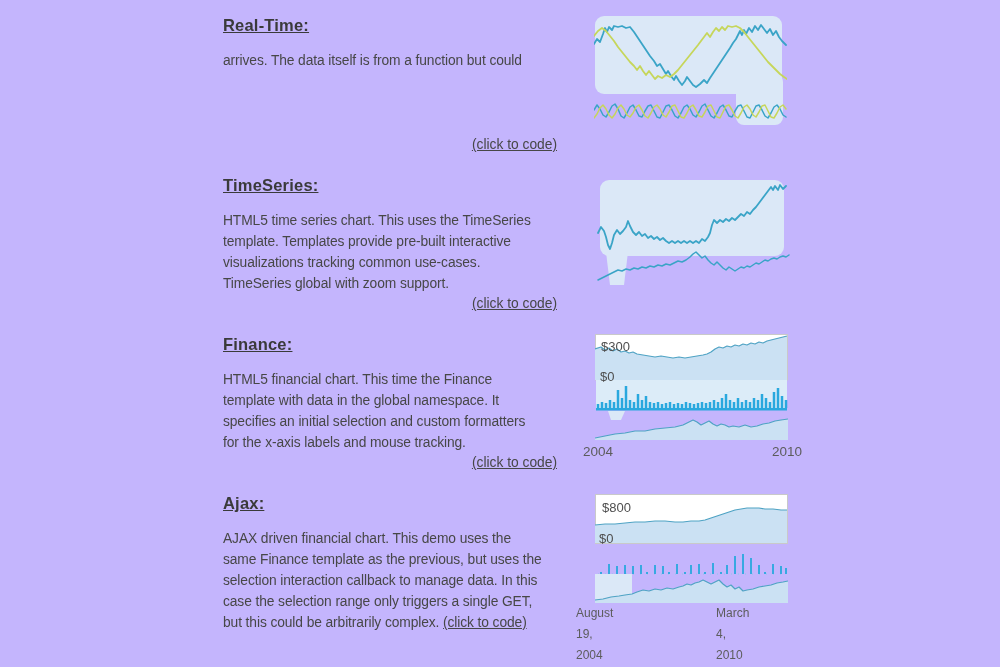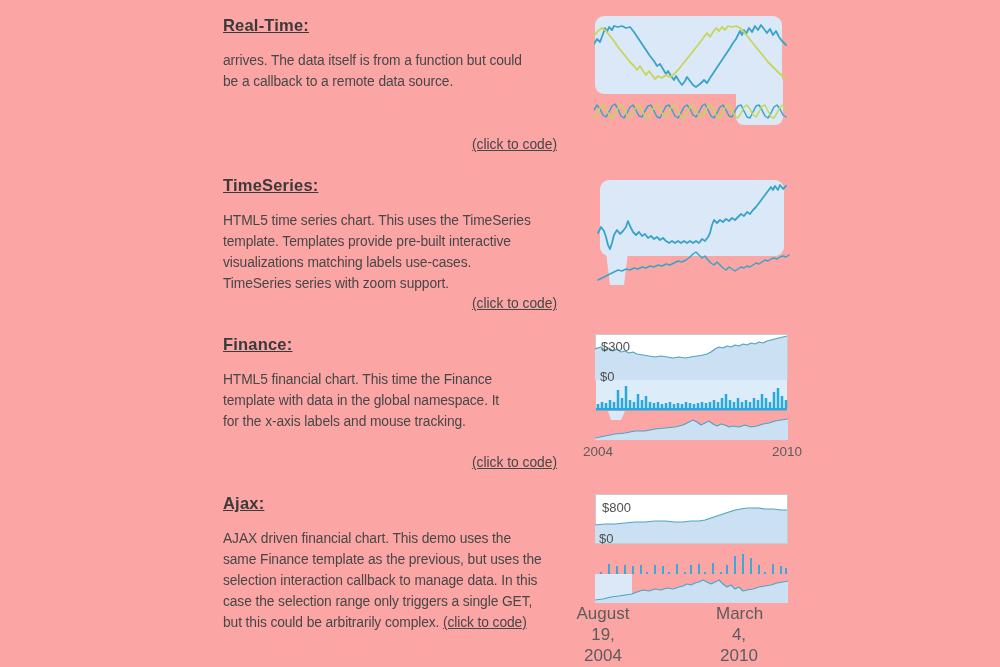--- a/index.html
+++ b/index.html
@@ -1,16 +1,16 @@
 <!DOCTYPE html>
 <html><head>
 <meta charset="utf-8">
 <style>
   html,body{margin:0;padding:0;background:#fff;}
-  .page{position:relative;width:1000px;height:667px;background:#fca5a5;overflow:hidden;
+  .page{position:relative;width:1000px;height:667px;background:#c4b5fd;overflow:hidden;
         font-family:"Liberation Sans","DejaVu Sans",sans-serif;}
   .heading{position:absolute;left:223px;font-size:16.5px;font-weight:bold;color:#3a3a3a;
            text-decoration:underline;letter-spacing:.2px;cursor:pointer;}
   .para{position:absolute;left:223px;width:340px;font-size:13.8px;line-height:20.9px;
         color:#474747;letter-spacing:-.1px;}
   .para .line{white-space:nowrap;}
   .link-row{position:absolute;left:223px;width:334px;text-align:right;font-size:13.8px;}
   .code-link{color:#474747;text-decoration:underline;cursor:pointer;}
   .s1 .heading{top:16px}.s1 .para{top:51px}.s1 .link-row{top:137px}
   .s2 .heading{top:176px}.s2 .para{top:211px}.s2 .link-row{top:296px}
@@ -34,35 +34,34 @@
   .bars{stroke:#29a8de;stroke-width:2.5;fill:none;}
   .bars-thin{stroke:#29a8de;stroke-width:1.8;fill:none;}
   .basestrip{fill:#29a8de;}
   .dotline{stroke:#8cc9ea;stroke-width:1;stroke-dasharray:1,6;fill:none;}
   
   .ylab{position:absolute;font-size:13px;color:#4f4f4f;}
   .c3-y0{left:6px;top:5px;}  .c3-y1{left:5px;top:35px;}
   .c4-y0{left:7px;top:6px;}  .c4-y1{left:4px;top:37px;}
   .fin-xlabels{position:absolute;left:583px;top:444px;width:219px;display:flex;
                justify-content:space-between;font-size:13.5px;color:#5c5c5c;}
-  .ajax-xl{position:absolute;top:603px;font-size:17px;color:#5c5c5c;text-align:center;
+  .ajax-xl{position:absolute;top:603px;font-size:12px;color:#5c5c5c;text-align:left;
            line-height:21px;}
   .ajax-xl-left{left:576px;width:54px;}
   .ajax-xl-right{left:716px;width:46px;}
 </style>
 </head>
 <body>
 
 <div class="page">
 
   <div class="s1">
     <a class="heading">Real-Time:</a>
     <div class="para">
       <div class="line">arrives. The data itself is from a function but could</div>
-      <div class="line">be a callback to a remote data source.</div>
     </div>
     <div class="link-row">
       <a class="code-link">(click to code)</a>
     </div>
     <div class="chart chart1">
       <svg width="193" height="113" viewBox="0 0 193 113">
         <rect class="sel" x="1" y="2" width="187" height="78" rx="9"></rect>
         <rect class="sel" x="142" y="60" width="47" height="51" rx="8"></rect>
         <polyline class="ln-teal" points="0,30 3,25 6,28 9,20 11,14 13,18 15,13 18,16 20,12 24,13 28,12 32,14 36,13 40,18 44,24 48,30 52,36 56,42 60,47 63,52 66,50 69,55 72,60 74,57 77,62 80,66 82,62 85,67 88,71 91,67 93,63 96,67 99,71 102,73 106,70 110,66 113,69 116,64 120,58 124,52 128,46 132,40 136,34 139,29 142,25 144,21 146,17 148,21 150,16 152,20 155,14 158,18 161,12 164,16 167,11 170,15 173,19 176,15 179,21 182,17 185,23 188,27 192,31"></polyline>
         <polyline class="ln-green" points="0,22 4,17 8,14 12,17 16,22 20,27 24,33 28,38 32,43 36,48 40,52 43,56 46,52 49,57 52,61 55,57 58,61 61,65 64,62 68,64 72,61 76,63 80,60 84,56 88,51 92,46 96,41 100,36 104,31 107,27 110,23 113,19 116,23 119,18 122,14 125,17 128,13 131,16 134,12 138,13 142,12 146,14 150,18 154,23 158,28 162,33 166,38 170,43 174,48 178,52 182,56 186,60 190,63 193,65"></polyline>
@@ -70,41 +69,42 @@
         <polyline class="ln-green thin" points="0,104 3,100 6,94 9,91 12,95 15,101 18,104 21,100 24,94 27,91 30,95 33,101 36,103 39,99 42,93 45,91 48,96 51,102 54,104 57,99 60,93 63,91 66,95 69,101 72,103 75,98 78,92 81,91 84,97 87,103 90,104 93,99 96,93 99,91 102,96 105,102 108,103 111,98 114,92 117,91 120,97 123,103 126,104 129,98 132,92 135,91 138,96 141,102 144,104 147,99 150,93 153,91 156,95 159,101 162,103 165,98 168,92 171,91 174,97 177,103 180,104 183,99 186,93 189,91 192,95"></polyline>
       </svg>
     </div>
   </div>
 
   <div class="s2">
     <a class="heading">TimeSeries:</a>
     <div class="para">
       <div class="line">HTML5 time series chart. This uses the TimeSeries</div>
       <div class="line">template. Templates provide pre-built interactive</div>
-      <div class="line">visualizations matching labels use-cases.</div>
-      <div class="line">TimeSeries series with zoom support.</div>
+      <div class="line">visualizations tracking common use-cases.</div>
+      <div class="line">TimeSeries global with zoom support.</div>
     </div>
     <div class="link-row">
       <a class="code-link">(click to code)</a>
     </div>
     <div class="chart chart2">
       <svg width="195" height="112" viewBox="0 0 195 112">
         <rect class="sel" x="4" y="3" width="184" height="76" rx="9"></rect>
         <polygon class="sel" points="10,75 32,75 28,108 14,108"></polygon>
         <polyline class="ln-teal" points="2,56 5,50 8,54 10,60 12,68 14,72 16,66 18,58 21,53 24,57 27,54 30,50 32,44 34,49 37,55 40,58 43,55 46,59 49,57 52,61 55,59 58,62 61,60 64,63 67,61 70,64 73,66 76,64 79,66 82,64 85,66 88,64 91,66 94,64 97,66 100,64 103,66 106,62 109,64 112,60 114,56 116,48 118,43 121,46 124,43 127,45 130,42 133,44 136,41 139,43 142,40 145,37 148,39 151,35 154,37 157,33 160,30 163,26 166,22 169,18 172,14 175,10 177,13 179,9 182,13 184,8 187,12 190,9"></polyline>
         <polyline class="ln-teal thin" points="2,103 6,101 10,99 14,97 18,95 22,93 26,94 30,92 34,93 38,91 42,92 46,90 50,91 54,89 58,90 62,88 66,89 70,87 74,88 78,86 82,84 86,85 90,83 94,80 97,77 100,75 103,78 106,81 109,79 112,83 115,86 118,88 121,85 124,88 127,91 130,93 133,90 136,92 139,94 142,92 145,90 148,91 151,89 154,90 157,88 160,86 163,87 166,85 169,83 172,84 175,82 178,81 181,82 184,80 187,79 190,80 193,78"></polyline>
       </svg>
     </div>
   </div>
 
   <div class="s3">
     <a class="heading">Finance:</a>
     <div class="para">
       <div class="line">HTML5 financial chart. This time the Finance</div>
       <div class="line">template with data in the global namespace. It</div>
+      <div class="line">specifies an initial selection and custom formatters</div>
       <div class="line">for the x-axis labels and mouse tracking.</div>
     </div>
     <div class="link-row">
       <a class="code-link">(click to code)</a>
     </div>
     <div class="chart chart3">
       <svg width="193" height="108" viewBox="0 0 193 108">
         <rect class="panel" x="0.5" y="0.5" width="192" height="45.5"></rect>
         <path class="fill-area" d="M0,15 L6,13 L10,16 L14,14 L18,17 L22,15 L26,18 L30,17 L34,19 L38,18 L42,20 L48,21 L54,22 L60,23 L66,22 L72,23 L78,24 L84,23 L90,24 L96,23 L102,22 L108,21 L112,20 L116,18 L120,15 L124,13 L128,14 L132,12 L136,13 L140,11 L144,12 L148,10 L152,11 L156,9 L160,10 L164,8 L168,9 L172,7 L176,6 L180,5 L184,4 L188,3 L192,2 L192,46 L0,46 Z"></path>
         <polyline class="ln-fin" points="0,15 6,13 10,16 14,14 18,17 22,15 26,18 30,17 34,19 38,18 42,20 48,21 54,22 60,23 66,22 72,23 78,24 84,23 90,24 96,23 102,22 108,21 112,20 116,18 120,15 124,13 128,14 132,12 136,13 140,11 144,12 148,10 152,11 156,9 160,10 164,8 168,9 172,7 176,6 180,5 184,4 188,3 192,2"></polyline>

